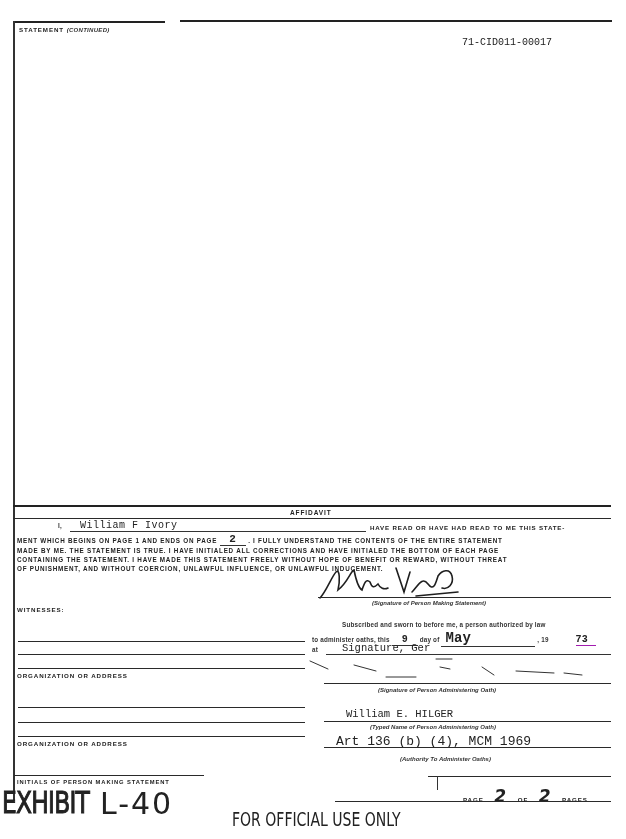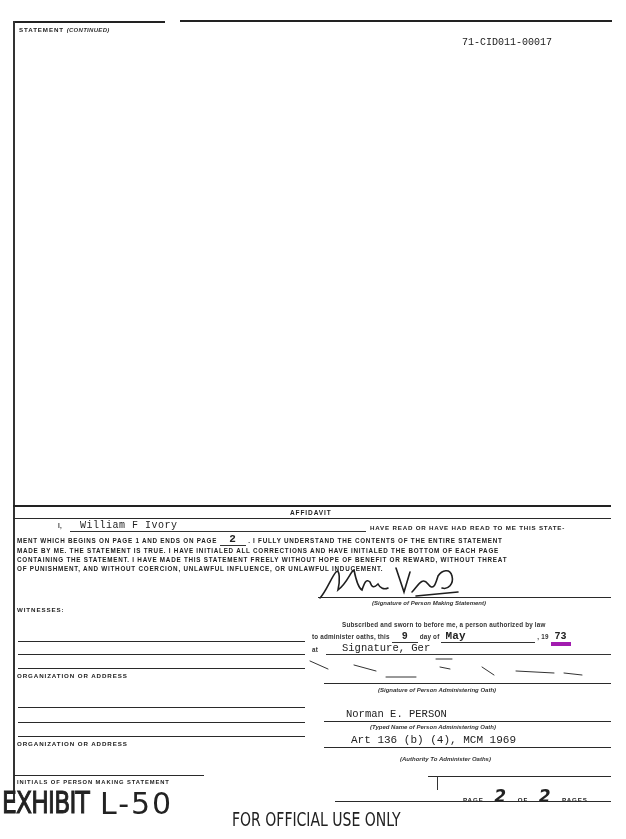--- a/index.html
+++ b/index.html
@@ -75,59 +75,59 @@
 
 <div class="abs small-serif" style="left:342px; top:621px;">Subscribed and sworn to before me, a person authorized by law</div>
 
 <div class="abs small-serif" style="left:312px; top:630px;">
   <span>to administer oaths, this</span>
   <span style="display:inline-block; width:26px; border-bottom:1px solid #333; text-align:center;">
     <span class="typed" style="font-size:10px;">9</span>
   </span>
   <span>day of</span>
   <span style="display:inline-block; width:94px; border-bottom:1px solid #333; padding-left:4px;">
-    <span class="typed" style="font-size:11px;font-family:Liberation Mono, monospace;">May</span>
+    <span class="typed" style="font-size:14px;font-family:Liberation Mono, monospace;">May</span>
   </span>
   <span>, 19</span>
-  <span style="display:inline-block; width:20px; border-bottom:4px solid #a21caf; text-align:center;">
+  <span style="display:inline-block; width:20px; border-bottom:1px solid #a21caf; text-align:left;margin-left:25px;">
     <span class="typed" style="font-size:10px;">73</span>
   </span>
 </div>
 
 <div class="abs small-serif" style="left:312px; top:646px;">at</div>
 <div class="underline-field" style="left:326px; top:642px; width:285px; height:13px;">
   <span class="typed" style="position:absolute; left:16px; top:0px; font-size:10.5px;">Signature, Ger</span>
 </div>
 
 <svg class="abs" style="left:306px; top:655px;" width="290" height="30" viewBox="0 0 290 30">
   <path d="M4 6 L 22 14 M 48 10 L 70 16 M 80 22 L 110 22 M 130 4 L 146 4 M 134 12 L 144 14 M 176 12 L 188 20 M 210 16 L 248 18 M 258 18 L 276 20" fill="none" stroke="#333" stroke-width="1" stroke-linecap="round"></path>
 </svg>
 <div class="hline" style="left:324px; top:683px; width:287px;"></div>
 <div class="abs ital" style="left:378px; top:687px;">(Signature of Person Administering Oath)</div>
 
-<div class="abs typed" style="left:346px; top:708px;">Norman E. PERSON</div>
+<div class="abs typed" style="left:346px; top:708px;">William E. HILGER</div>
 <div class="hline" style="left:324px; top:721px; width:287px;"></div>
 <div class="abs ital" style="left:370px; top:724px;">(Typed Name of Person Administering Oath)</div>
 
-<div class="abs typed" style="left:351px; top:734px; font-size:11px;text-align:center;">Art 136 (b) (4), MCM 1969</div>
+<div class="abs typed" style="left:336px; top:734px; font-size:13px;text-align:center;">Art 136 (b) (4), MCM 1969</div>
 <div class="hline" style="left:324px; top:747px; width:287px;"></div>
 <div class="abs ital" style="left:400px; top:756px;">(Authority To Administer Oaths)</div>
 
 <div class="hline" style="left:14px; top:775px; width:190px;"></div>
 <div class="abs caps" style="left:17px; top:779px; font-size:5.8px;">INITIALS OF PERSON MAKING STATEMENT</div>
 <div class="hline" style="left:428px; top:776px; width:183px;"></div>
 <div class="vline" style="left:437px; top:776px; height:14px; width:1px;"></div>
 
 <div class="abs caps" style="left:463px; top:786px;">
   <span>PAGE</span>
   <span class="hand" style="padding:0 8px;">2</span>
   <span>OF</span>
   <span class="hand" style="padding:0 8px;">2</span>
   <span>PAGES</span>
 </div>
 <div class="hline" style="left:335px; top:801px; width:276px;"></div>
 
 <div class="abs stamp" style="left:2px; top:785px; font-size:30px; letter-spacing:-1px; transform:scaleX(0.78); transform-origin:left top; font-family:'DejaVu Sans', sans-serif; font-weight:normal; -webkit-text-stroke:1px #222;">
   <span>EXHIBIT</span>
 </div>
-<div class="abs" style="left:100px; top:786px; font-family:'DejaVu Sans', sans-serif; font-size:30px; color:#222; font-weight:normal; letter-spacing:2px;">L-50</div>
+<div class="abs" style="left:100px; top:786px; font-family:'DejaVu Sans', sans-serif; font-size:30px; color:#222; font-weight:normal; letter-spacing:2px;">L-40</div>
 
 <div class="abs stamp" style="left:232px; top:808px; font-size:19px; font-weight:normal; transform:scaleX(0.82); transform-origin:left top; font-family:'DejaVu Sans Condensed','DejaVu Sans', sans-serif;">FOR OFFICIAL USE ONLY</div>
 
 </body></html>

